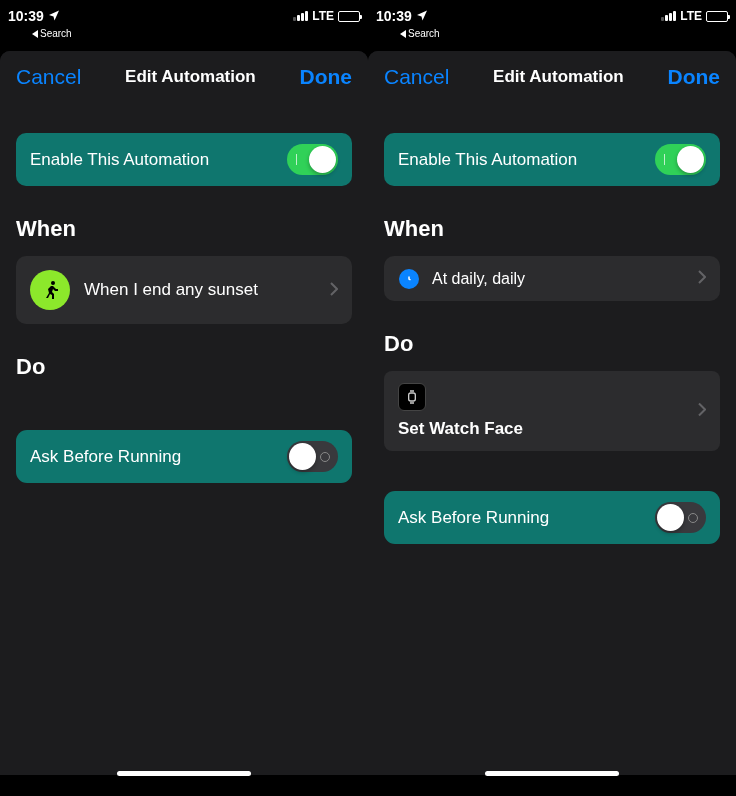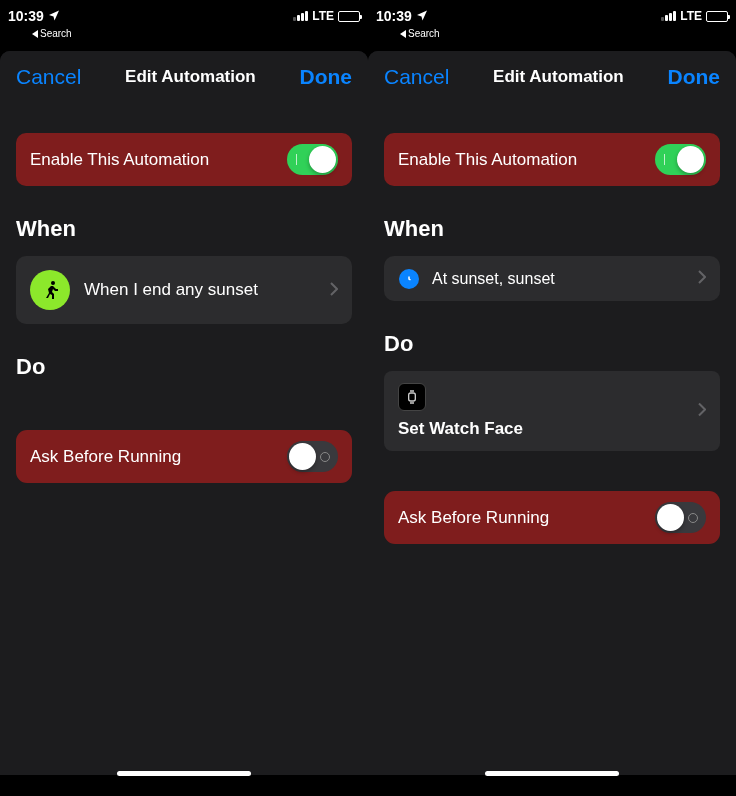--- a/index.html
+++ b/index.html
@@ -117,21 +117,21 @@
     }
     .nav-title {
       color: #fff;
       font-size: 17px;
       font-weight: 600;
     }
     .content {
       padding: 0 16px;
     }
     .row-single {
-      background: #7f1d1d;
+      background: #0f766e;
       border-radius: 10px;
       display: flex;
       align-items: center;
       justify-content: space-between;
       padding: 11px 14px;
       margin-top: 34px;
     }
     .row-label {
       color: #fff;
       font-size: 17px;
@@ -388,21 +388,21 @@
       <div class="section-title">When</div>
       <div class="card compact">
         <span class="card-icon-sm-wrap">
           <span class="card-icon clock">
             <svg width="12" height="12" viewBox="0 0 24 24" fill="none" stroke="#fff" stroke-width="3">
                 <circle cx="12" cy="12" r="9" fill="#0a84ff" stroke="none"></circle>
                 <path d="M12 7v5l3 2" stroke="#fff"></path>
               </svg>
           </span>
         </span>
-        <span class="card-text">At sunset, sunset</span>
+        <span class="card-text">At daily, daily</span>
         <span class="chevron">
           <svg width="8" height="14" viewBox="0 0 8 14" fill="none" stroke="#636366" stroke-width="2">
               <path d="M1 1l6 6-6 6"></path>
             </svg>
         </span>
       </div>
 
       <div class="section-title">Do</div>
       <div class="card-stacked">
         <span class="app-icon watch">

